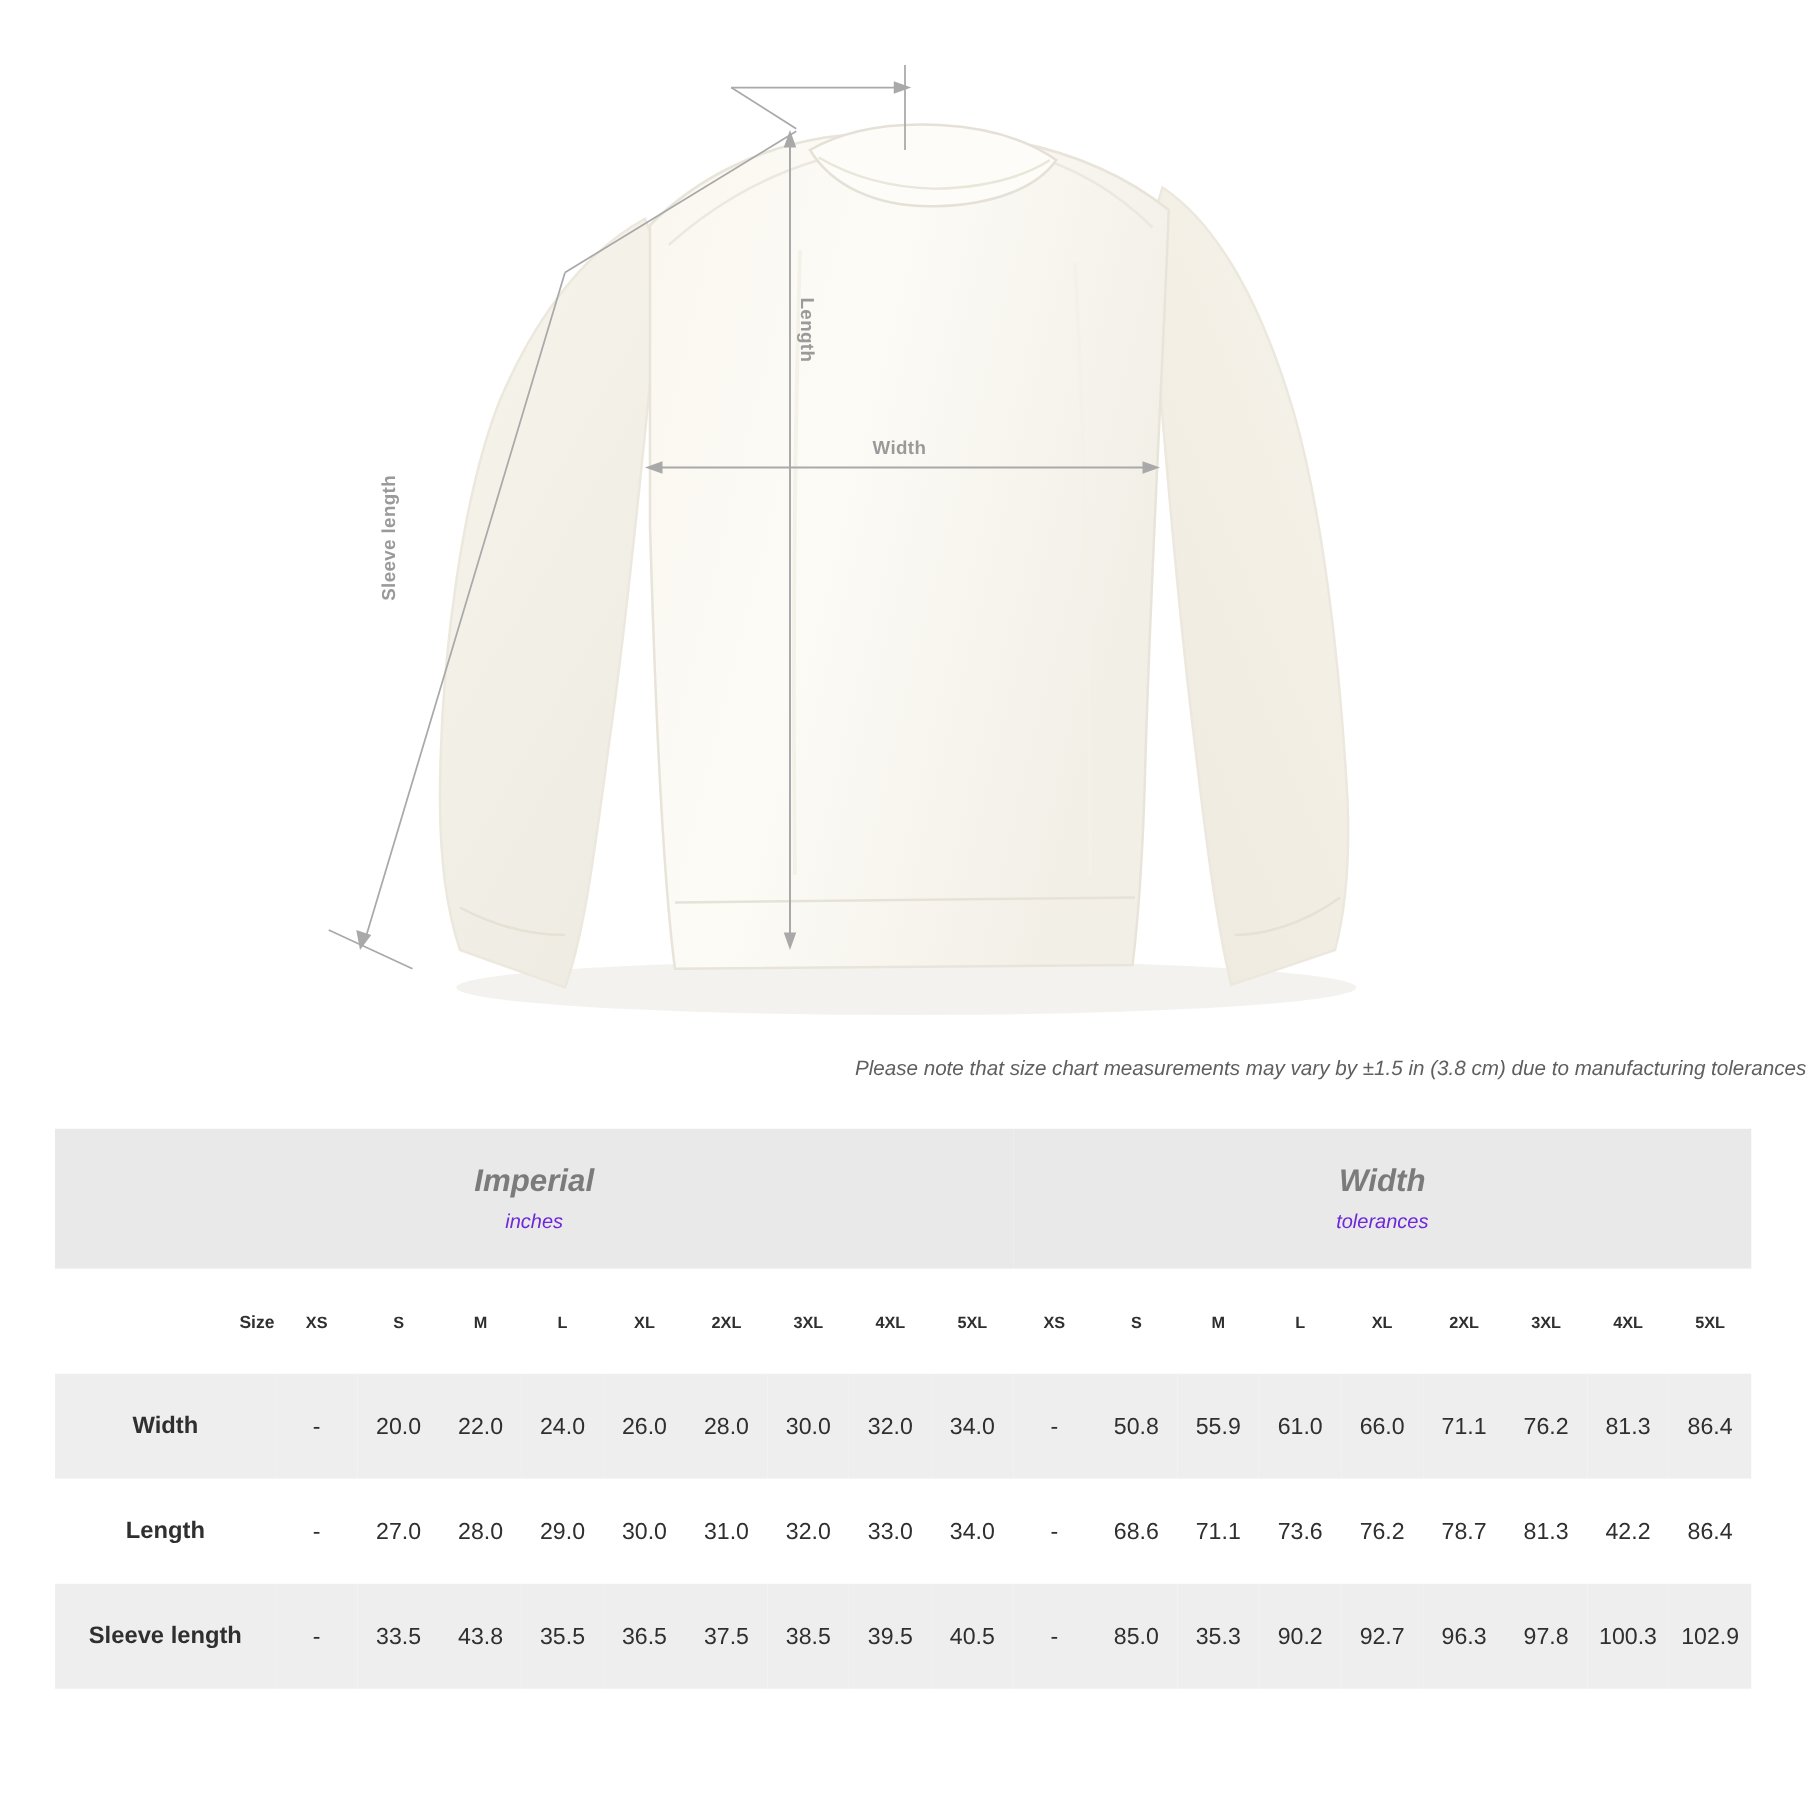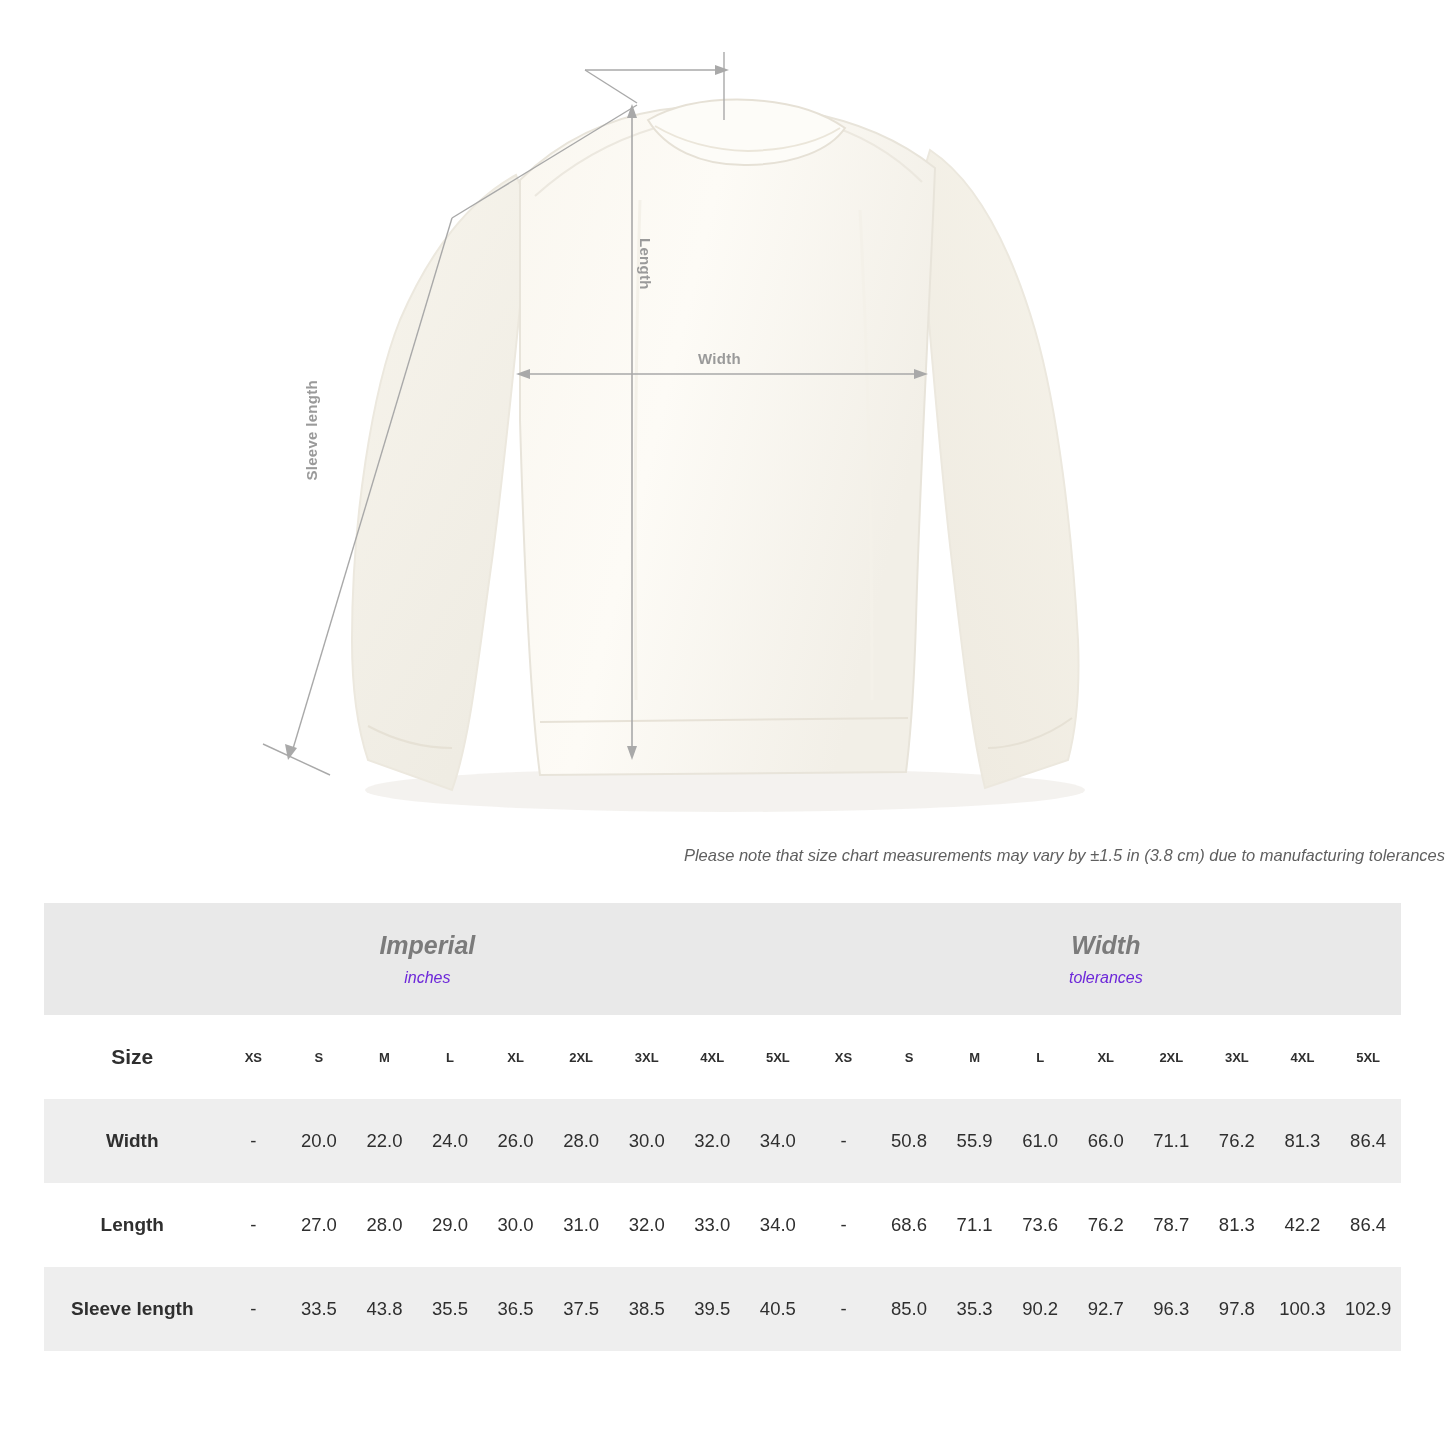--- a/index.html
+++ b/index.html
@@ -109,21 +109,22 @@
     margin-top: 10px;
   }
   .hdr-row td {
     height: 82px;
     font-size: 13px;
     font-weight: bold;
     color: #2f2f2f;
     background: #ffffff;
   }
   .hdr-row td.rowlabel {
-    font-size: 21px;
+    font-size: 14px;
+    text-align: right;
   }
   .data-row td {
     height: 82px;
     font-size: 18.5px;
     color: #2f2f2f;
   }
   .data-row.shade td {
     background: #eeeeee;
   }
   .data-row.plain td {

